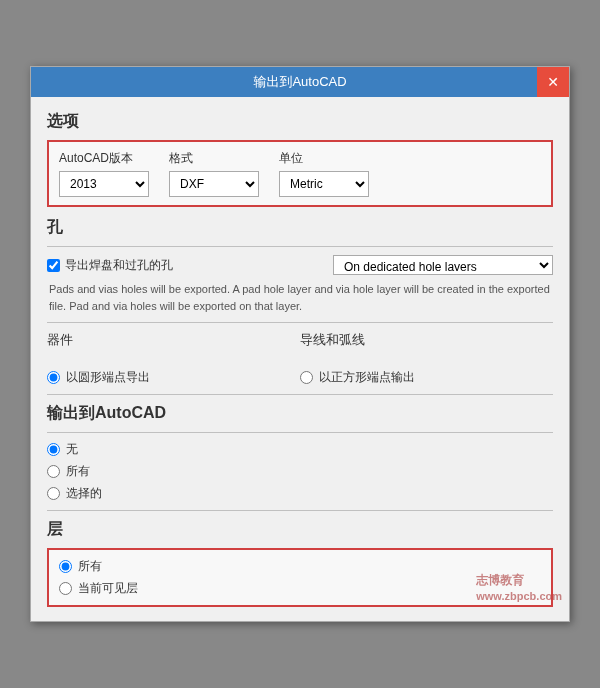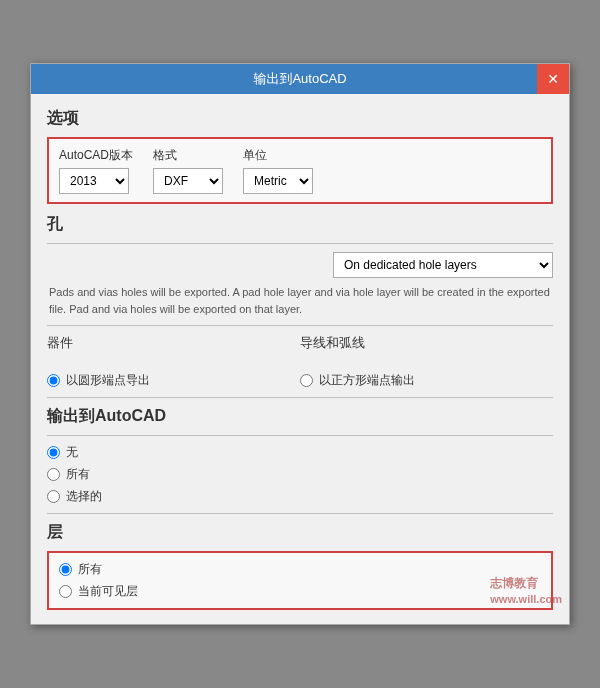--- a/index.html
+++ b/index.html
@@ -77,21 +77,21 @@
       margin-bottom: 4px;
     }
     .options-field select {
       border: 1px solid #aaa;
       background: white;
       padding: 3px 6px;
       font-size: 12px;
       height: 26px;
       cursor: pointer;
     }
-    .options-field select:first-of-type { width: 70px; }
+    .options-field select:first-of-type { width: 90px; }
     .hole-section { margin-bottom: 8px; }
     .hole-row {
       display: flex;
       align-items: center;
       gap: 12px;
       margin-bottom: 6px;
     }
     .hole-checkbox-label {
       display: flex;
       align-items: center;
@@ -100,21 +100,21 @@
       color: #333;
     }
     .hole-dropdown {
       margin-left: auto;
     }
     .hole-dropdown select {
       border: 1px solid #aaa;
       background: white;
       padding: 3px 6px;
       font-size: 12px;
-      height: 26px;
+      height: 20px;
       width: 220px;
       cursor: pointer;
     }
     .hole-desc {
       font-size: 11px;
       color: #555;
       line-height: 1.5;
       margin-bottom: 8px;
       padding: 0 2px;
     }
@@ -213,20 +213,24 @@
             <option>Imperial</option>
           </select>
         </div>
       </div>
     </div>
 
     <div class="section-header">孔</div>
     <div class="divider"></div>
     <div class="hole-section">
       <div class="hole-row">
+        <label class="hole-checkbox-label">
+          <input type="checkbox" checked="" style="">
+          <span>导出焊盘和过孔的孔</span>
+        </label>
         <div class="hole-dropdown">
           <select>
             <option>On dedicated hole layers</option>
             <option>On copper layers</option>
             <option>On all layers</option>
           </select>
         </div>
       </div>
       <div class="hole-desc">Pads and vias holes will be exported. A pad hole layer and via hole layer will be created in the exported file. Pad and via holes will be exported on that layer.</div>
     </div>
@@ -288,15 +292,15 @@
           <input type="radio" name="layers" style="">
           <span>当前可见层</span>
         </label>
       </div>
     </div>
 
   </div>
 
   <div class="watermark">
     志博教育<br>
-    <span style="font-size:11px;">www.will.com</span>
+    <span style="font-size:11px;">www.zbpcb.com</span>
   </div>
 </div>
 
 </body></html>

